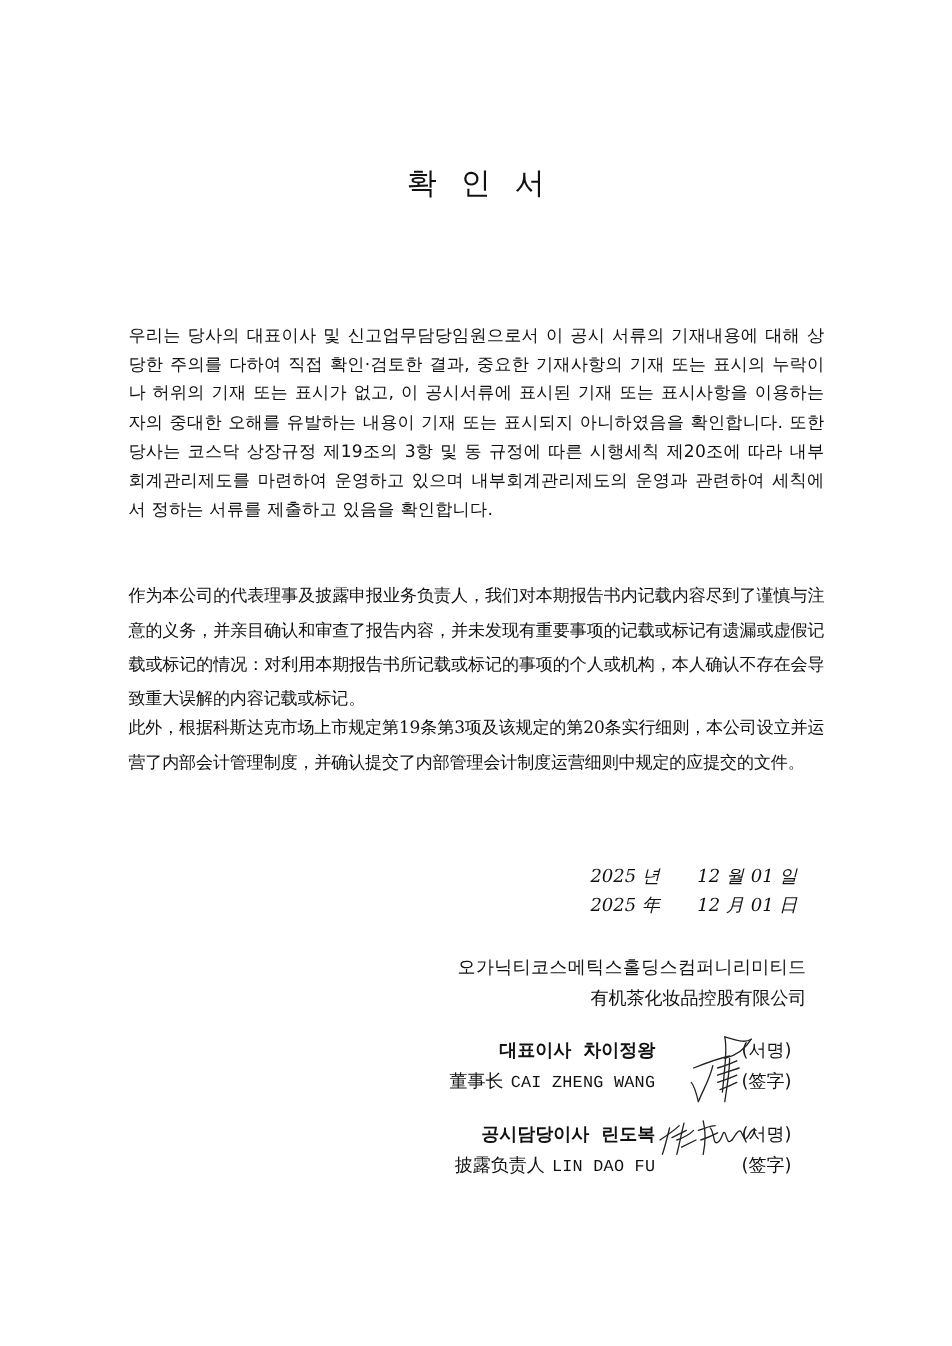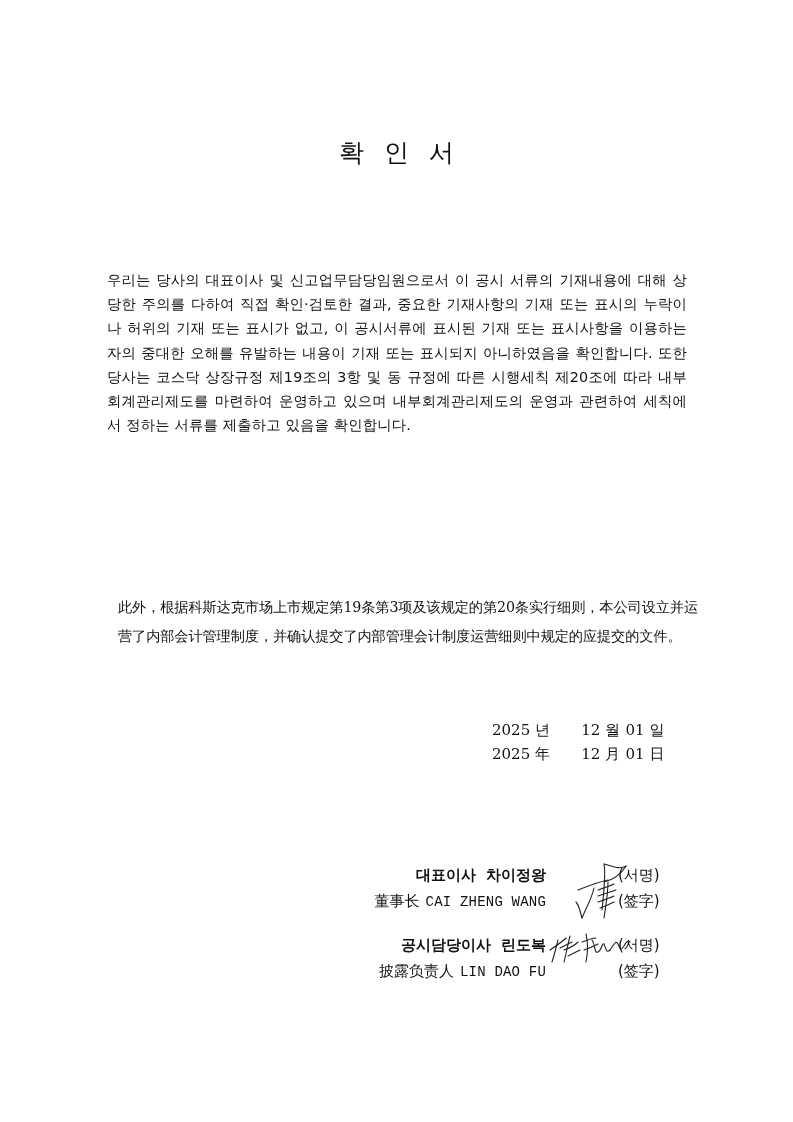--- a/index.html
+++ b/index.html
@@ -51,37 +51,38 @@
       letter-spacing: 0.2px;
       font-family: "DejaVu Sans", "Liberation Sans", sans-serif;
       font-size: 14.3px;
     }
     .para-zh {
       line-height: 28.5px;
       font-size: 14.2px;
       letter-spacing: -0.1px;
     }
     .para-zh-1 { top: 483px; }
-    .para-zh-2 { top: 593px; margin-left: 11px; }
+    .para-zh-2 { top: 593px; }
 
     .date-block {
       position: absolute;
       right: 123px;
       top: 718px;
       font-size: 15px;
       line-height: 24px;
     }
     .date-row {
       display: flex;
       justify-content: flex-end;
       white-space: nowrap;
     }
     .date-seg {
       display: inline-block;
       text-align: right;
+      font-style: italic;
     }
     .date-seg.y { width: 66px; text-align: left; }
     .date-seg.m { width: 62px; }
     .date-seg.d { width: 50px; text-align: center; }
 
     .company {
       position: absolute;
       right: 121px;
       top: 793px;
       text-align: right;
@@ -130,36 +131,41 @@
   </style>
 </head>
 <body>
 
 <div class="page">
 
   <h1 class="title title-ko">확인서</h1>
 
   <p class="para para-ko">우리는 당사의 대표이사 및 신고업무담당임원으로서 이 공시 서류의 기재내용에 대해 상당한 주의를 다하여 직접 확인·검토한 결과, 중요한 기재사항의 기재 또는 표시의 누락이나 허위의 기재 또는 표시가 없고, 이 공시서류에 표시된 기재 또는 표시사항을 이용하는 자의 중대한 오해를 유발하는 내용이 기재 또는 표시되지 아니하였음을 확인합니다. 또한 당사는 코스닥 상장규정 제19조의 3항 및 동 규정에 따른 시행세칙 제20조에 따라 내부회계관리제도를 마련하여 운영하고 있으며 내부회계관리제도의 운영과 관련하여 세칙에서 정하는 서류를 제출하고 있음을 확인합니다.</p>
 
+  <p class="para para-zh para-zh-1">作为本公司的代表理事及披露申报业务负责人，我们对本期报告书内记载内容尽到了谨慎与注意的义务，并亲目确认和审查了报告内容，并未发现有重要事项的记载或标记有遗漏或虚假记载或标记的情况：对利用本期报告书所记载或标记的事项的个人或机构，本人确认不存在会导致重大误解的内容记载或标记。</p>
 
   <p class="para para-zh para-zh-2">此外，根据科斯达克市场上市规定第19条第3项及该规定的第20条实行细则，本公司设立并运营了内部会计管理制度，并确认提交了内部管理会计制度运营细则中规定的应提交的文件。</p>
 
   <div class="date-block">
     <div class="date-row">
       <span class="date-seg y">2025 년</span>
       <span class="date-seg m">12 월</span>
       <span class="date-seg d">01 일</span>
     </div>
     <div class="date-row">
       <span class="date-seg y">2025 年</span>
       <span class="date-seg m">12 月</span>
       <span class="date-seg d">01 日</span>
     </div>
   </div>
 
+  <div class="company">
+    <div class="company-ko">오가닉티코스메틱스홀딩스컴퍼니리미티드</div>
+    <div class="company-zh">有机茶化妆品控股有限公司</div>
+  </div>
 
   <div class="sig-block sig-1">
     <div class="sig-row">
       <span class="sig-role-ko">대표이사</span>
       <span class="sig-role-ko" style="margin-left:10px;">차이정왕</span>
       <span style="display:inline-block;width:72px;"></span>
       <span class="sign-mark">(서명)</span>
     </div>
     <div class="sig-row">
       <span>董事长</span>

